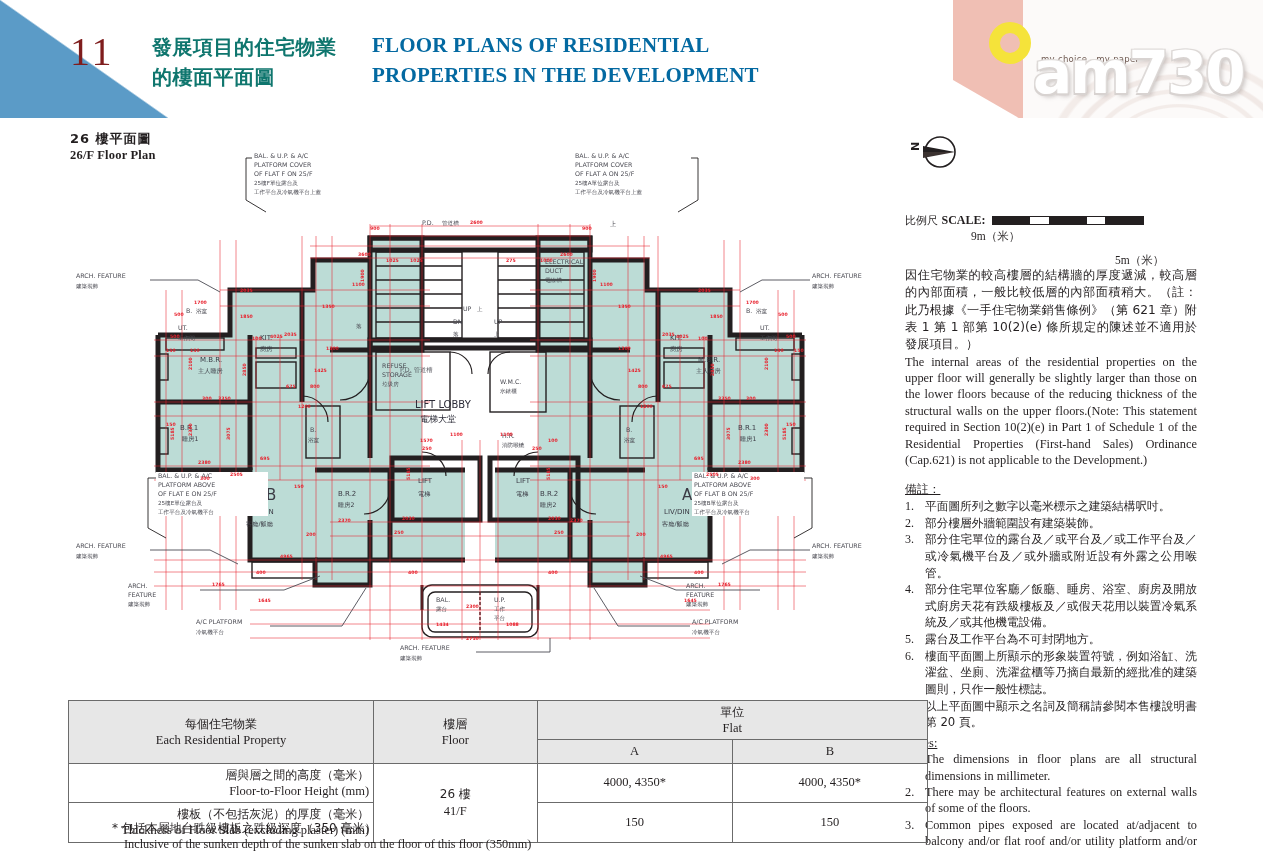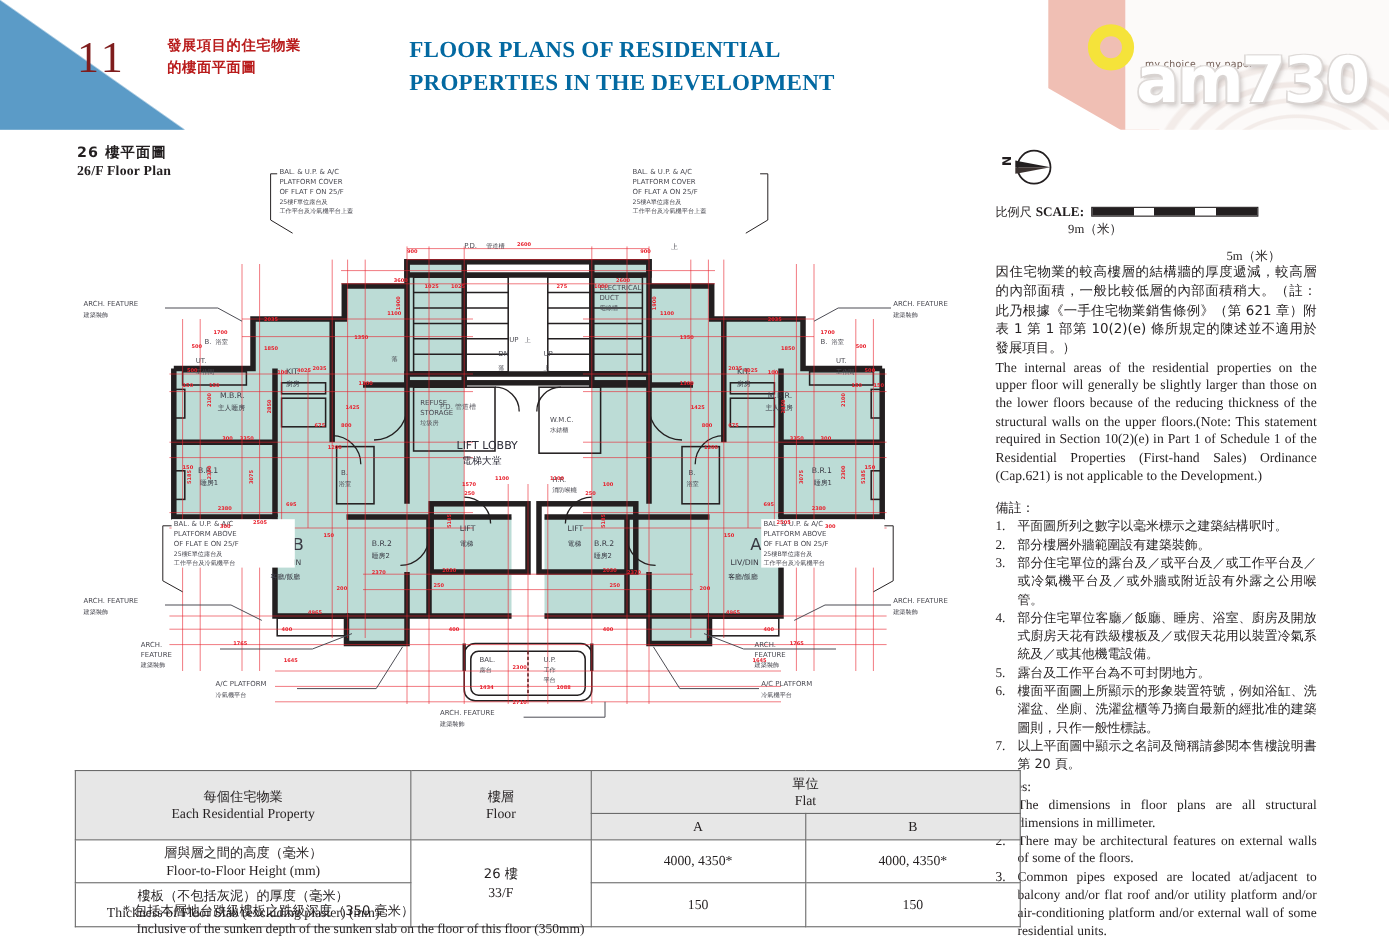--- a/index.html
+++ b/index.html
@@ -36,22 +36,22 @@
       #fcfaf9;
   }
 
   
   .page-num{
     position:absolute;left:70px;top:28px;font-size:40px;letter-spacing:3px;
     font-family:"Liberation Serif", serif;color:#7f1d1d;
   }
   .hdr-cn{
     position:absolute;left:152px;top:32px;width:200px;
-    font-family:"DejaVu Sans", sans-serif;font-weight:bold;font-size:13px;line-height:1.5;
-    letter-spacing:.5px;color:#b91c1c;
+    font-family:"DejaVu Sans", sans-serif;font-weight:bold;font-size:20px;line-height:1.5;
+    letter-spacing:.5px;color:#0f766e;
   }
   .hdr-en{
     position:absolute;left:372px;top:30px;width:520px;
     font-family:"Liberation Serif", serif;font-weight:bold;font-size:21px;line-height:1.45;
     letter-spacing:.2px;color:#0369a1;
   }
 
   
   .logo{position:absolute;right:24px;top:18px;width:250px;height:86px;}
   .logo-ring{
@@ -82,21 +82,21 @@
   }
 
   
   .plan{position:absolute;left:70px;top:140px;width:820px;height:540px;}
   .plan svg{display:block;}
 
   
   .rcol{position:absolute;left:905px;top:135px;width:292px;}
   .north{position:relative;height:40px;}
   .north svg{position:absolute;left:6px;top:0;}
-  .scale-row{display:flex;align-items:center;margin-top:10px;}
+  .scale-row{display:flex;align-items:center;margin-top:38px;}
   .scale-label{
     font-family:"DejaVu Sans", sans-serif;font-size:11px;white-space:nowrap;
   }
   .scale-label .en{font-family:"Liberation Serif", serif;font-weight:bold;font-size:12px;}
   .scale-bar{
     margin-left:6px;width:152px;height:9px;
     background:linear-gradient(to right,
       #231f20 0 25%, #ffffff 25% 37.5%, #231f20 37.5% 62.5%, #ffffff 62.5% 75%, #231f20 75% 100%);
     border:1px solid #231f20;box-sizing:border-box;
   }
@@ -107,21 +107,21 @@
   .scale-ends .s0{left:66px;}
   .scale-ends .s5{left:210px;margin-top:24px;}
 
   .para{
     margin-top:22px;font-size:12.4px;line-height:1.32;text-align:justify;
     font-family:"Liberation Serif", serif;
   }
   .para .cn{font-family:"DejaVu Sans", sans-serif;font-size:12.2px;line-height:1.42;}
 
   .notes{margin-top:14px;}
-  .notes-head{font-size:12.4px;line-height:1.35;}
+  .notes-head{font-size:12.4px;line-height:1.35;text-decoration:underline;}
   .notes-head.cn{font-family:"DejaVu Sans", sans-serif;font-size:11.8px;}
   ol.nlist{list-style:none;margin:0;padding:0;}
   ol.nlist li{
     position:relative;padding-left:20px;font-size:12.3px;line-height:1.33;text-align:justify;
     margin-bottom:0px;
   }
   ol.nlist li .num{position:absolute;left:0;top:0;}
   ol.nlist.cn li{font-family:"DejaVu Sans", sans-serif;font-size:11.7px;line-height:1.42;}
   ol.nlist.cn li .num{font-family:"Liberation Serif", serif;font-size:12px;}
 
@@ -130,21 +130,21 @@
   table.spec{border-collapse:collapse;width:860px;
     font-family:"Liberation Serif", serif;}
   table.spec th, table.spec td{
     border:1px solid #6b6b6b;text-align:center;vertical-align:middle;
     padding:3px 4px;
   }
   table.spec thead th{background:#e7e7e7;font-weight:normal;}
   .th-cn{font-family:"DejaVu Sans", sans-serif;font-size:12px;display:block;line-height:1.35;}
   .th-en{font-family:"Liberation Serif", serif;font-size:12.5px;display:block;line-height:1.3;}
   td.rowhead{text-align:left;padding-left:6px;}
-  td.rowhead .th-cn,td.rowhead .th-en{text-align:center;}
+  td.rowhead .th-cn,td.rowhead .th-en{text-align:right;}
   td.val{font-size:12.5px;}
   .footnote{
     position:absolute;left:84px;top:820px;width:700px;padding-left:28px;
   }
   .footnote .fn-cn{font-family:"DejaVu Sans", sans-serif;font-size:12px;line-height:1.4;}
   .footnote .fn-en{font-family:"Liberation Serif", serif;font-size:12.3px;line-height:1.3;padding-left:12px;}
 
   
   .rm{font-family:"DejaVu Sans", sans-serif;font-size:7px;fill:#3a3a44;}
   .rmc{font-family:"DejaVu Sans", sans-serif;font-size:6.2px;fill:#3a3a44;}
@@ -663,21 +663,21 @@
         </tr>
       </thead>
       <tbody>
         <tr>
           <td class="rowhead">
             <span class="th-cn">層與層之間的高度（毫米）</span>
             <span class="th-en">Floor-to-Floor Height (mm)</span>
           </td>
           <td rowspan="2">
             <span class="th-cn">26 樓</span>
-            <span class="th-en">33/F</span>
+            <span class="th-en">41/F</span>
           </td>
           <td class="val">4000, 4350*</td>
           <td class="val">4000, 4350*</td>
         </tr>
         <tr>
           <td class="rowhead">
             <span class="th-cn">樓板（不包括灰泥）的厚度（毫米）</span>
             <span class="th-en">Thickness of Floor Slab (excluding plaster) (mm)</span>
           </td>
           <td class="val">150</td>

